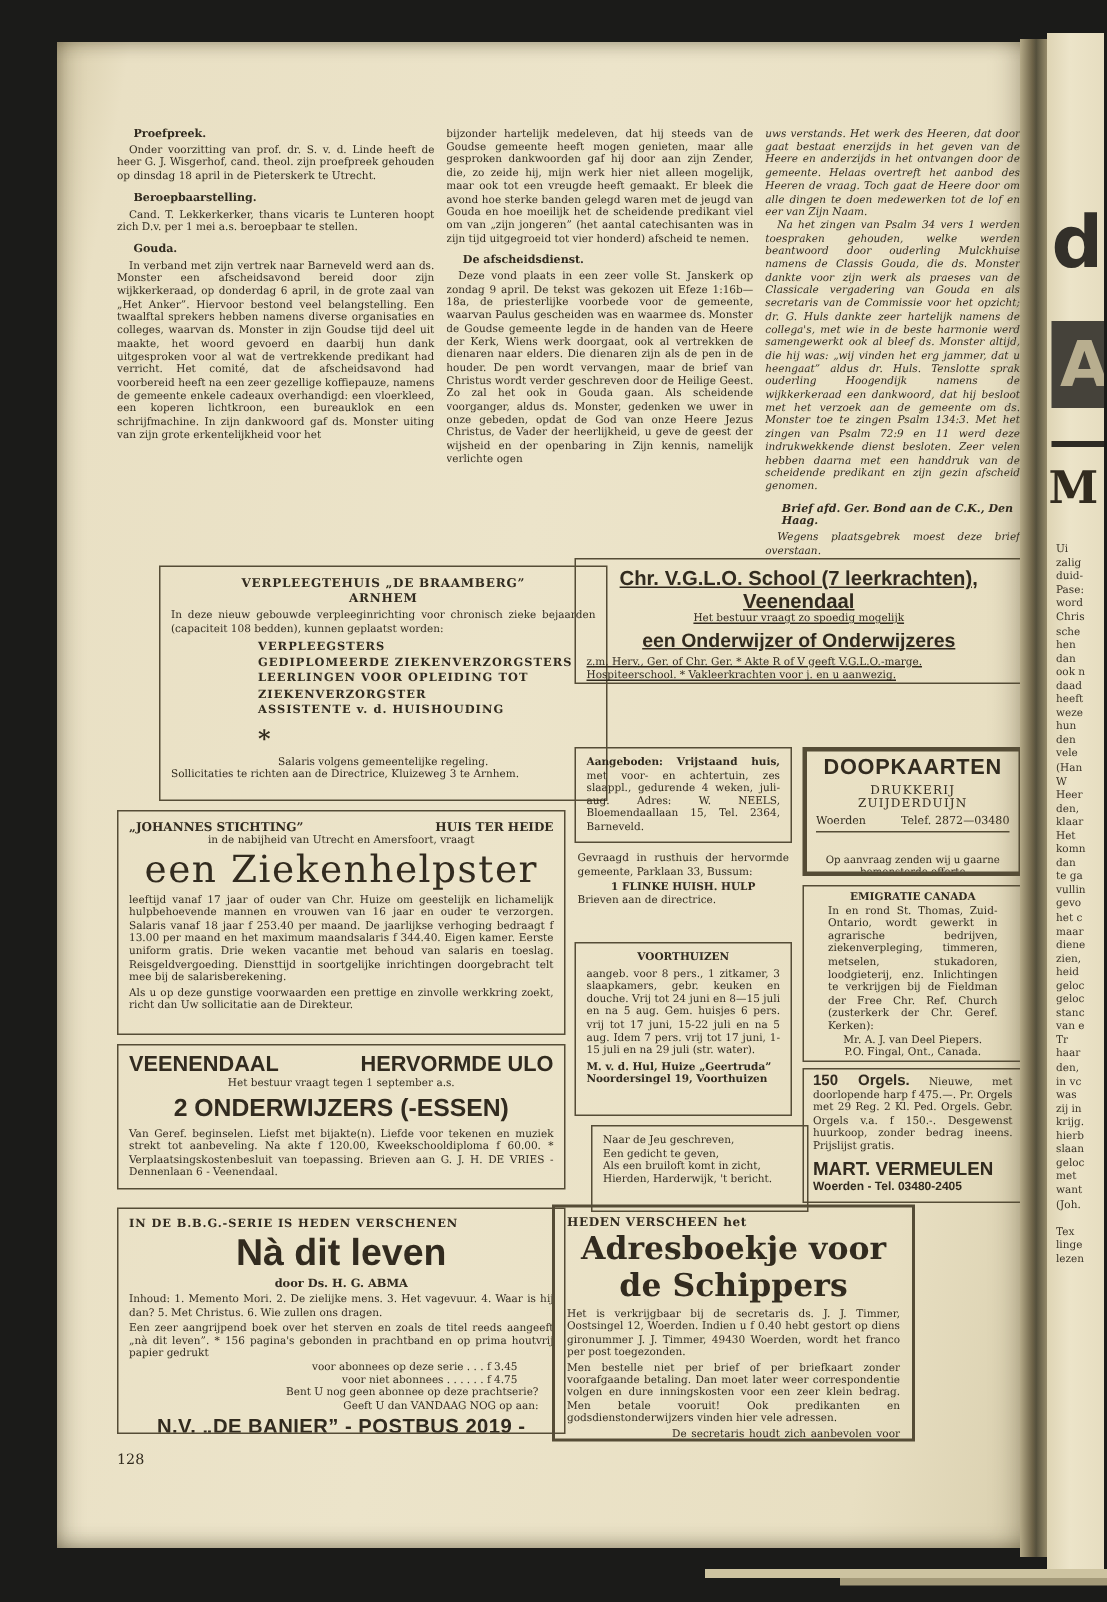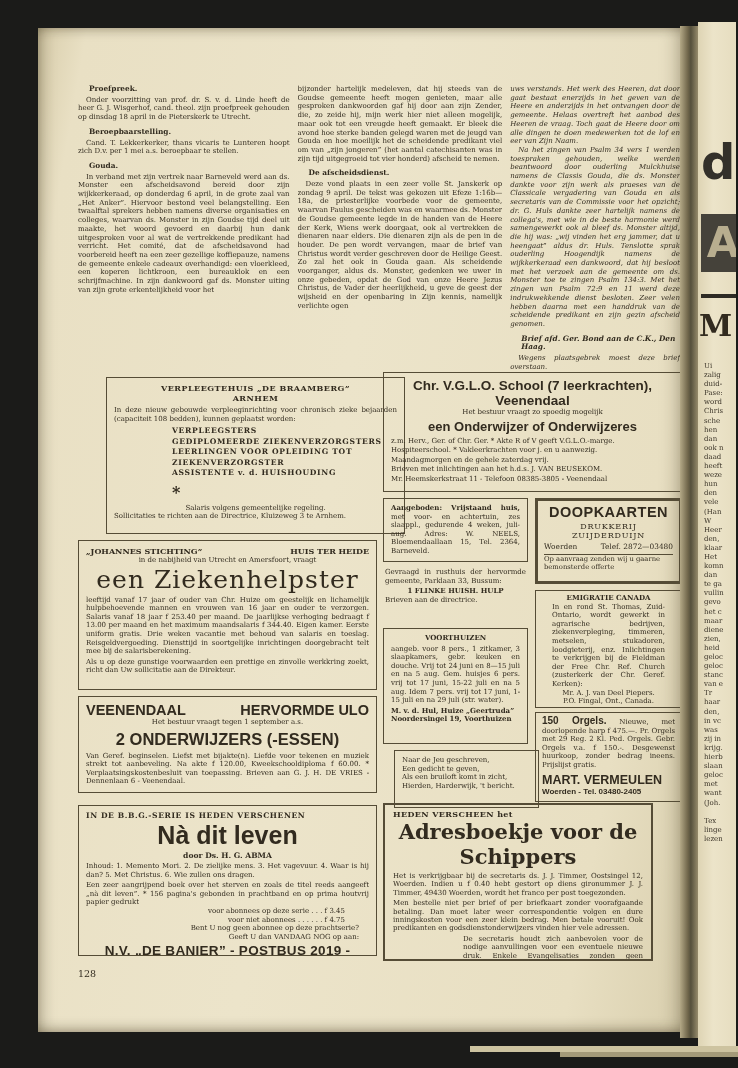--- a/index.html
+++ b/index.html
@@ -43,38 +43,38 @@
   .ulo-big{font-weight:bold;font-size:16.5px;text-align:center;margin:3px 0 3px 0;}
   .bbg{left:40px;top:777px;width:299px;height:151px;}
   .bbg-kick{font-weight:bold;font-size:7.6px;letter-spacing:.6px;}
   .bbg-big{font-weight:bold;font-size:25px;text-align:center;margin:1px 0 1px 0;}
   .bbg-author{font-weight:bold;font-size:7.6px;text-align:center;margin-bottom:2px;}
   .bbg-price{text-align:right;margin-right:24px;font-size:7px;line-height:8.6px;}
   .bbg-cta{text-align:right;margin-right:10px;font-size:7px;line-height:8.6px;}
   .bbg-pub{font-weight:bold;font-size:13.5px;text-align:center;margin-top:2px;letter-spacing:.3px;}
   .pagenum{position:absolute;left:40px;top:940px;font-size:9.5px;}
   
-  .vglo{left:345px;top:344px;width:299px;height:120px;}
+  .vglo{left:345px;top:344px;width:299px;height:84px;text-decoration:underline;}
   .vg-title{font-weight:bold;font-size:13.5px;text-align:center;}
   .vg-big{font-weight:bold;font-size:13px;text-align:center;margin:2px 0 3px 0;}
   .vg-lines{font-size:7px;line-height:9.6px;white-space:pre-line;text-align:left;}
   .vrijstaand{left:345px;top:470px;width:145px;height:64px;}
   .rusthuis{position:absolute;left:345px;top:540px;width:145px;height:56px;overflow:hidden;padding:0 2px;box-sizing:border-box;}
   .voorthuizen{left:345px;top:600px;width:145px;height:116px;}
   .gedicht{left:356px;top:722px;width:145px;height:58px;}
   .doopk{left:497px;top:470px;width:147px;height:86px;border-width:3px;padding:3px 6px;}
   .dk-big{font-weight:bold;font-size:14.5px;text-align:center;letter-spacing:.5px;}
   .dk-l1{font-size:8px;text-align:center;letter-spacing:.8px;margin-top:2px;}
   .dk-l2{display:flex;justify-content:space-between;font-size:7.4px;margin:2px 0 3px 0;}
-  .dk-foot{border-top:1px solid #554c36;padding-top:0;font-size:6.8px;line-height:8px;text-align:left;}
+  .dk-foot{border-top:1px solid #554c36;padding-top:14px;font-size:6.8px;line-height:8px;text-align:center;}
   .emigratie{left:497px;top:562px;width:147px;height:118px;padding:3px 16px;}
   .orgels{left:497px;top:684px;width:147px;height:90px;padding:4px 6px;}
   .org-name{font-weight:bold;font-size:12.5px;margin-top:3px;}
   .org-addr{font-weight:bold;font-size:8px;}
-  .adresb{left:345px;top:775px;width:270px;height:158px;border-width:2px;padding:4px 8px;}
+  .adresb{left:330px;top:775px;width:242px;height:158px;border-width:2px;padding:4px 8px;}
   .ab-kick{font-weight:bold;font-size:8px;letter-spacing:.4px;}
   .ab-big{font-weight:bold;font-size:21px;text-align:center;margin:0 0 3px 0;font-family:"DejaVu Serif",serif;}
   .ab-p{font-size:7px;line-height:8.4px;text-align:justify;}
   .ab-p3{margin:2px 0 0 70px;}
   
   .np-d{position:absolute;left:3px;top:112px;font-weight:bold;font-size:48px;font-family:"DejaVu Sans",sans-serif;color:#33302a;}
   .np-a{position:absolute;left:3px;top:192px;width:44px;height:58px;background:#45423a;color:#b8ae8f;
         font-weight:bold;font-size:42px;line-height:58px;text-align:center;font-family:"DejaVu Sans",sans-serif;overflow:hidden;}
   .np-rule{position:absolute;left:3px;top:272px;width:40px;height:4px;background:#2e2b24;}
   .np-m{position:absolute;left:1px;top:286px;font-weight:bold;font-size:30px;}

